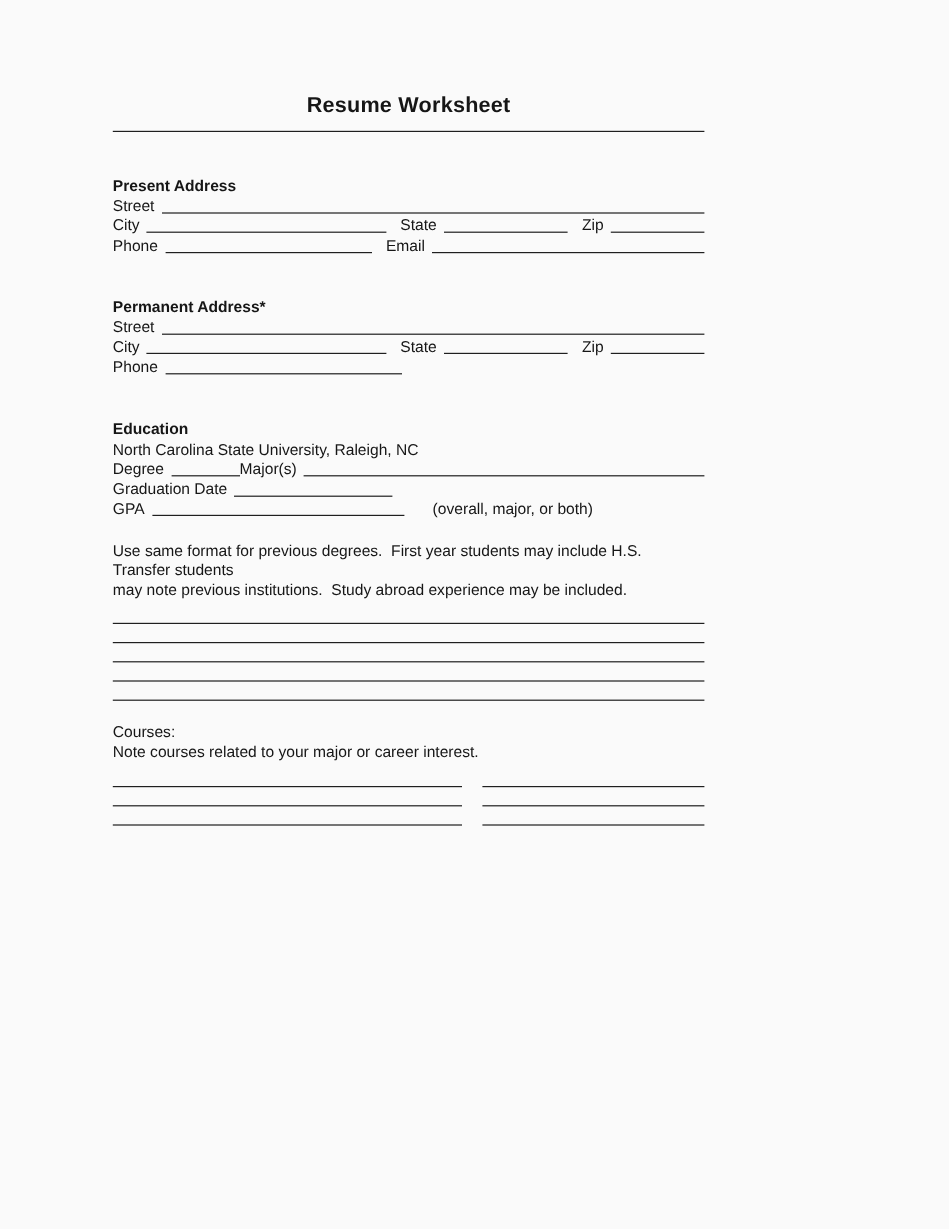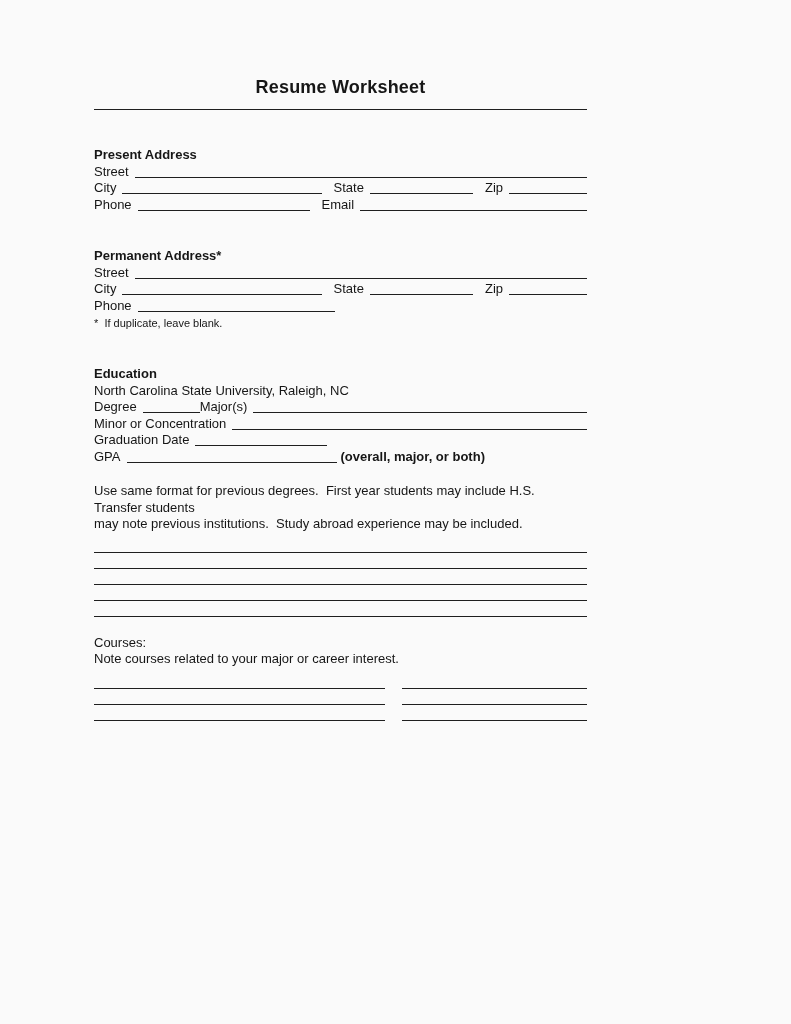--- a/index.html
+++ b/index.html
@@ -58,21 +58,21 @@
   .obj-line2 { height:17px; }
   .edu-line-first { height:19px; }
   .edu-line { height:15px; }
   .w-state { width:103px; }
   .w-zip { width:78px; }
   .w-phone1 { width:172px; }
   .w-phone2 { width:197px; }
   .w-degree { width:57px; }
   .w-grad { width:132px; }
   .w-gpa { width:210px; }
-  .gpa-note { margin-left:4px; white-space:pre;font-weight:bold; }
+  .gpa-note { margin-left:24px; white-space:pre; }
   .course-row { display:flex; align-items:stretch; }
   .course-row-first { height:21px; }
   .course-row-rest { height:16px; }
   .course-cell-left { width:291px; border-bottom:1.4px solid #1f1f1f; }
   .course-cell-right { flex:1 1 auto; margin-left:17px; border-bottom:1.4px solid #1f1f1f; }
 </style>
 </head>
 <body>
 
 <div class="page">
@@ -116,35 +116,30 @@
       <span class="line grow"></span>
       <span class="lbl ml">State</span>
       <span class="line w-state"></span>
       <span class="lbl ml">Zip</span>
       <span class="line w-zip"></span>
     </div>
     <div class="row">
       <span class="lbl">Phone</span>
       <span class="line w-phone2"></span>
     </div>
-    <div class="footnote">*  If duplicate, leave blank.</div>
   </div>
 
 
   <div>
     <div class="h mt-education">Education</div>
     <div class="txt">North Carolina State University, Raleigh, NC</div>
     <div class="row">
       <span class="lbl">Degree</span>
       <span class="line w-degree"></span>
       <span class="lbl" style="margin-left:0">Major(s)</span>
-      <span class="line grow"></span>
-    </div>
-    <div class="row">
-      <span class="lbl">Minor or Concentration</span>
       <span class="line grow"></span>
     </div>
     <div class="row">
       <span class="lbl">Graduation Date</span>
       <span class="line w-grad"></span>
     </div>
     <div class="row">
       <span class="lbl">GPA</span>
       <span class="line w-gpa"></span>
       <span class="gpa-note">(overall, major, or both)</span>

